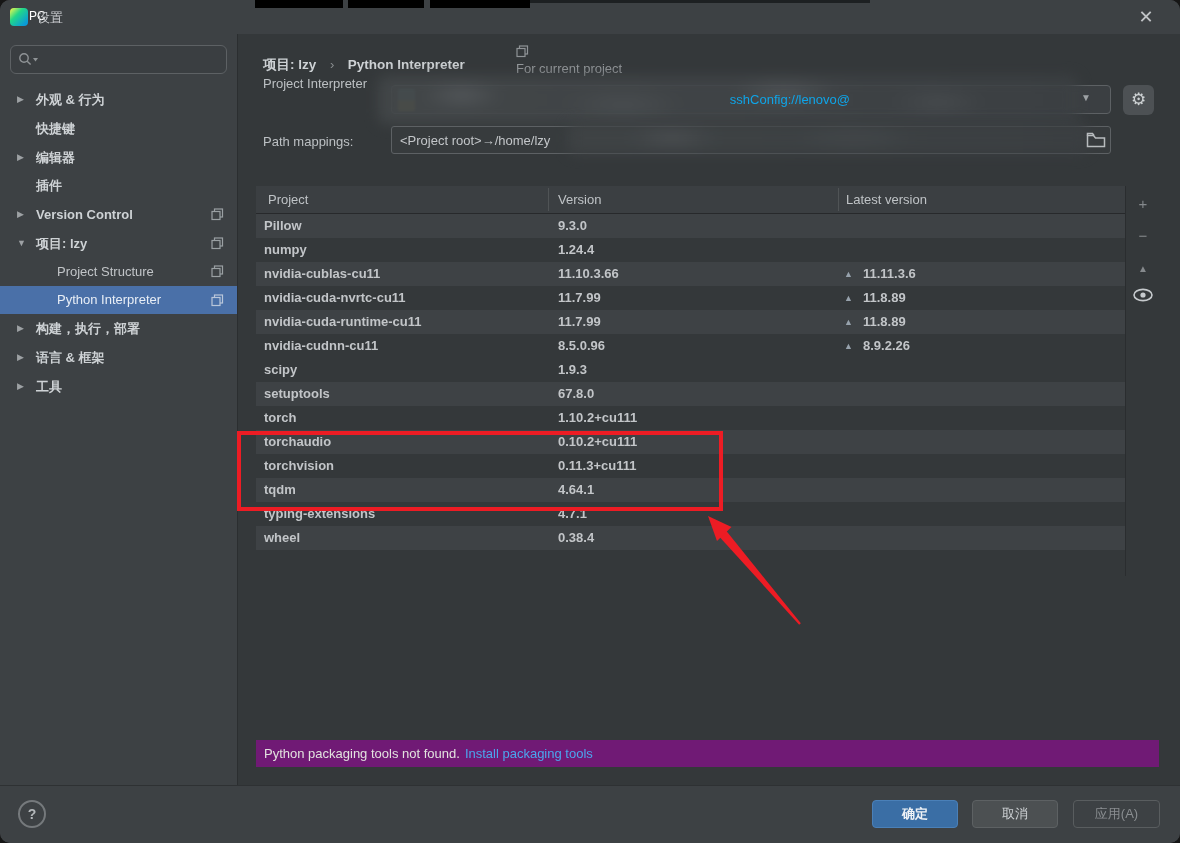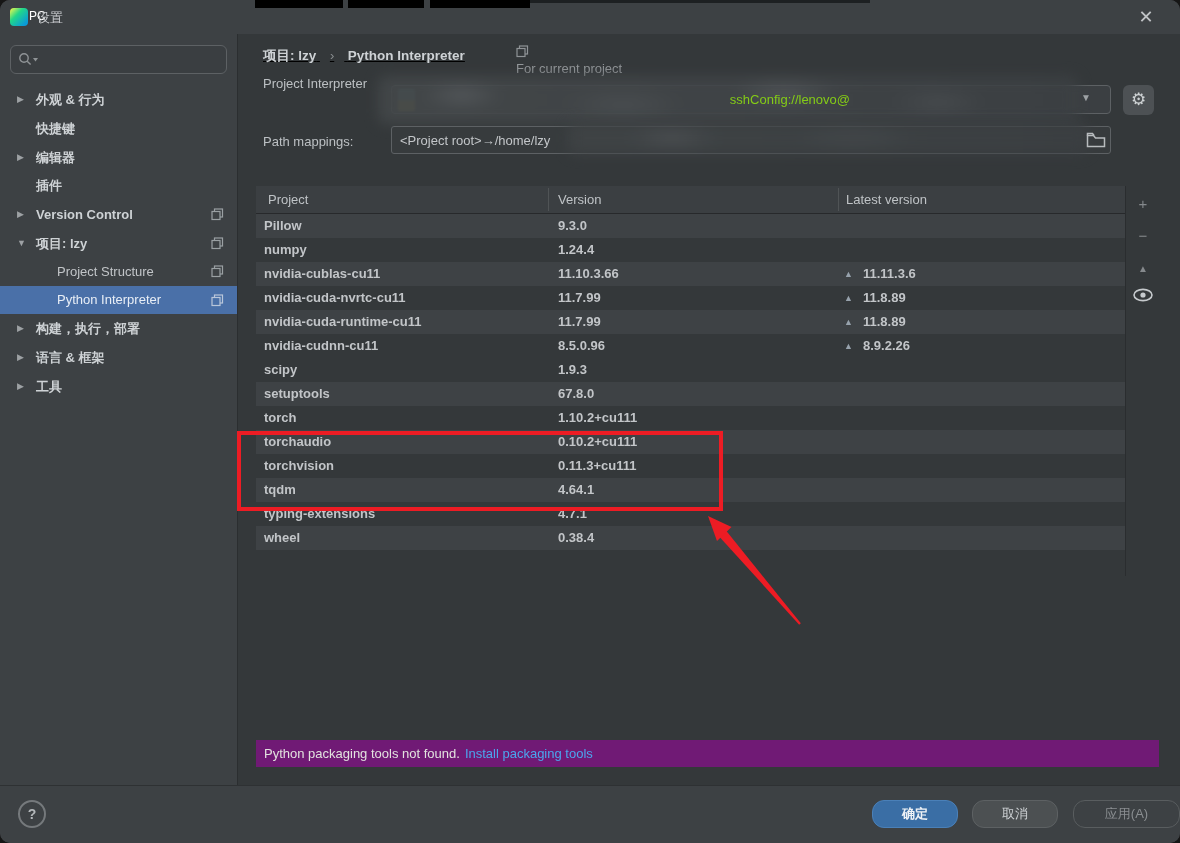--- a/index.html
+++ b/index.html
@@ -31,33 +31,33 @@
   .tree-item .arrow{position:absolute;left:17px;top:0;width:14px;font-size:9px;color:#9da1a4;}
   .tree-item .lbl{position:absolute;left:36px;top:0;white-space:nowrap;}
   .tree-item.group .lbl{font-weight:bold;color:#ced2d5;}
   .tree-item.sub .lbl{left:57px;font-weight:normal;color:#c2c5c8;}
   .tree-item.selected{background:#4a70a8;}
   .tree-item.selected .lbl{color:#e8eef6;}
   .share-ic{position:absolute;right:13px;top:8px;}
   
   #content{left:237px;top:34px;width:943px;height:751px;background:#34383a;
            border-left:1px solid #2b2e30;box-sizing:border-box;}
-  #breadcrumb{left:25px;top:11px;height:22px;line-height:22px;white-space:nowrap;text-decoration:underline;}
+  #breadcrumb{left:25px;top:20px;height:22px;line-height:22px;white-space:nowrap;}
   #breadcrumb .bc{font-weight:bold;color:#ced2d5;font-size:13.5px;}
   #breadcrumb .sep{color:#8a8e91;margin:0 10px;}
   #scope-note{left:278px;top:11px;height:22px;line-height:22px;color:#969a9d;}
   #scope-note svg{vertical-align:-2px;margin-right:5px;}
   .form-label{color:#bcc0c3;}
   #interp-label{left:25px;top:42px;}
   #interp-field{left:153px;top:51px;width:720px;height:29px;background:#3b3f42;
                 border:1px solid #5d6164;border-radius:4px;box-sizing:border-box;}
   #interp-pyicon{left:160px;top:55px;width:17px;height:22px;filter:blur(1px);border-radius:2px;overflow:hidden;}
   #interp-pyicon .t{position:absolute;left:0;top:0;width:17px;height:11px;background:#5d9093;}
   #interp-pyicon .b{position:absolute;left:0;top:11px;width:17px;height:11px;background:#a89a43;}
-  #interp-value{right:330px;top:58px;color:#84cc16;white-space:nowrap;}
+  #interp-value{right:330px;top:58px;color:#0ea5e9;white-space:nowrap;}
   #interp-dd-arrow{left:843px;top:58px;color:#9da1a4;font-size:10px;}
   #gear-btn{left:885px;top:51px;width:31px;height:30px;background:#4d5154;border-radius:6px;
             text-align:center;line-height:30px;color:#ced2d4;font-size:17px;cursor:default;}
   #pathmap-label{left:25px;top:100px;}
   #pathmap-field{left:153px;top:92px;width:720px;height:28px;background:#373b3d;
                  border:1px solid #5d6164;border-radius:3px;box-sizing:border-box;}
   #pathmap-value{left:162px;top:99px;color:#c3c6c9;white-space:nowrap;}
   #folder-btn{left:848px;top:97px;width:20px;height:18px;}
   
   .blur-blob{filter:blur(7px);opacity:.95;border-radius:8px;}
@@ -93,25 +93,25 @@
   
   #banner{left:18px;top:706px;width:903px;height:27px;background:#701a75;line-height:27px;}
   #banner .msg{color:#e2e2df;margin-left:8px;}
   #banner a{color:#4ba6ee;text-decoration:none;margin-left:5px;cursor:pointer;}
   
   #footer{left:0;top:785px;width:1180px;height:58px;background:#3d4144;
           border-top:1px solid #2e3133;box-sizing:border-box;border-radius:0 0 10px 10px;}
   #help-btn{left:18px;top:14px;width:28px;height:28px;border:2px solid #75797c;border-radius:50%;
             box-sizing:border-box;text-align:center;line-height:24px;color:#b4b8bb;
             font-weight:bold;font-size:14px;cursor:default;}
-  .btn{top:14px;height:28px;border-radius:12px;text-align:center;line-height:26px;
+  .btn{top:14px;height:28px;border-radius:4px;text-align:center;line-height:26px;
        box-sizing:border-box;cursor:default;}
   #btn-ok{left:872px;width:86px;background:#3a6ea5;border:1px solid #4a80b8;color:#eef2f6;font-weight:bold;}
   #btn-cancel{left:972px;width:86px;background:#4c5052;border:1px solid #5d6163;color:#cfd3d6;}
-  #btn-apply{left:1073px;width:107px;background:#3d4144;border:1px solid #595d5f;color:#8a8e91;}
+  #btn-apply{left:1073px;width:87px;background:#3d4144;border:1px solid #595d5f;color:#8a8e91;}
   
   #red-rect{left:237px;top:431px;width:486px;height:80px;border:4px solid #ed1c24;
             box-sizing:border-box;z-index:60;pointer-events:none;}
   #arrow-svg{left:0;top:0;width:1180px;height:843px;z-index:60;pointer-events:none;}
   svg{display:block;}
 </style>
 </head>
 <body>
 
 <div id="dialog" class="abs">

